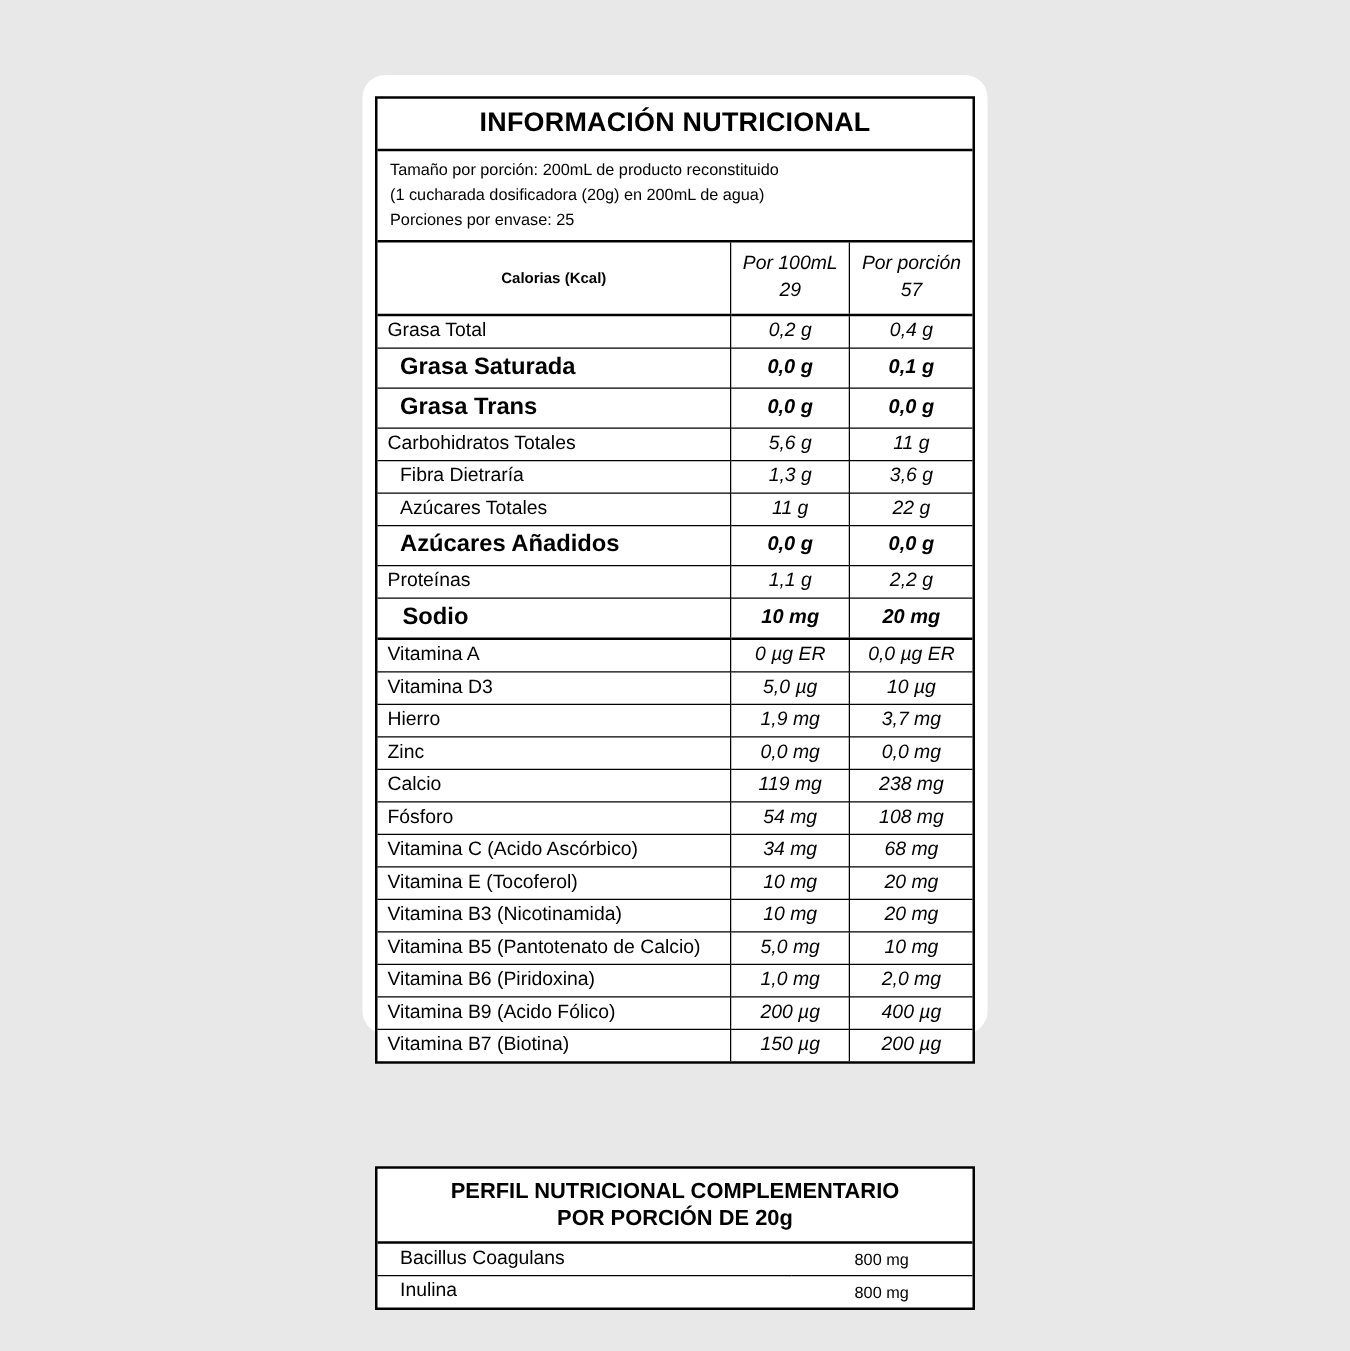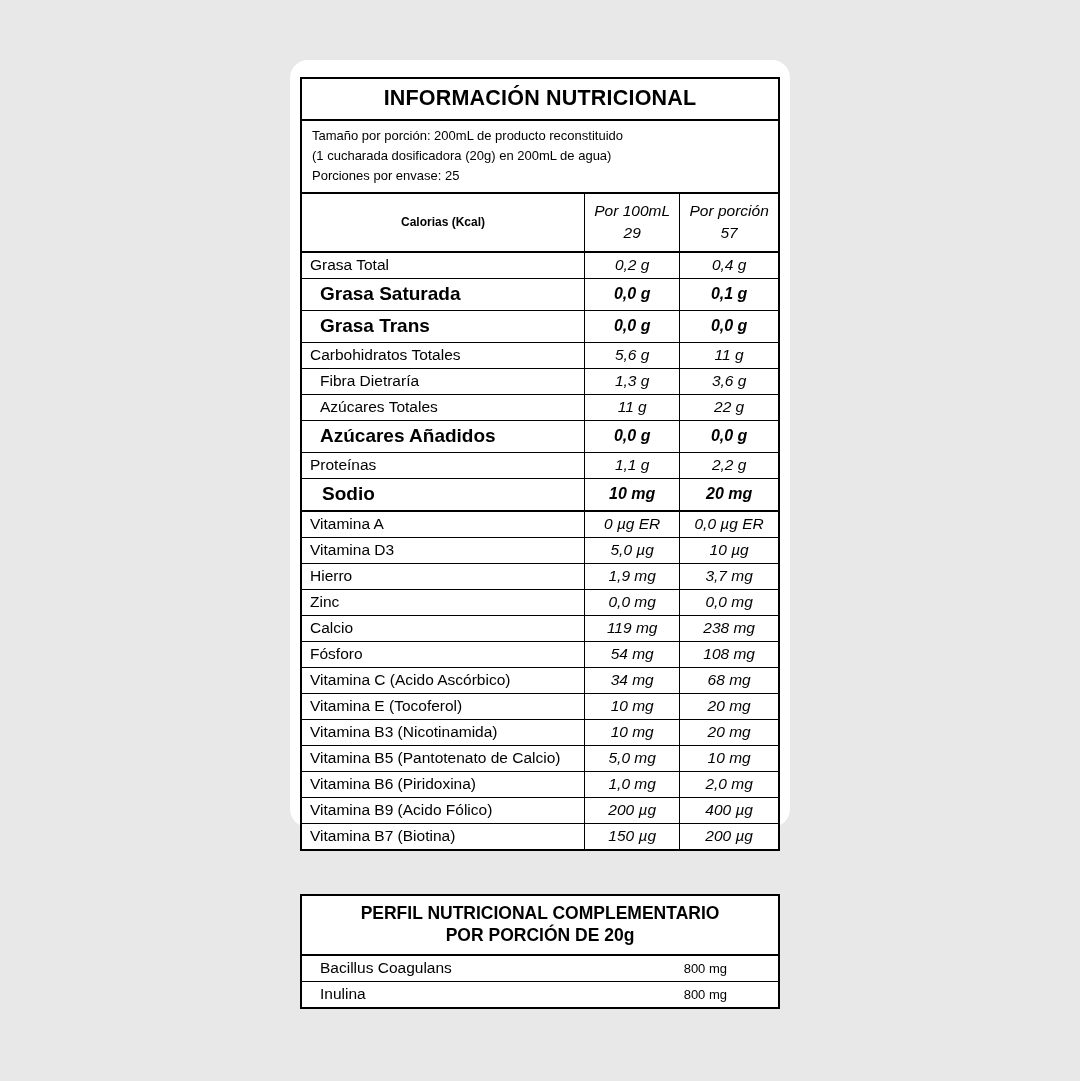--- a/index.html
+++ b/index.html
@@ -95,21 +95,21 @@
     padding-top: 4px;
     padding-bottom: 5px;
   }
   .bold-row td.val { font-size: 16px; }
   .bold-row td.name { padding-left: 20px; }
   .indent1 { padding-left: 18px !important; }
 
   .sodio-row td { border-bottom: 2.5px solid #000; }
 
   
-  .panel-extra { top: 834px; }
+  .panel-extra { top: 873px; }
   .extra-title {
     text-align: center;
     font-size: 17.5px;
     font-weight: bold;
     line-height: 1.23;
     padding: 7px 8px 8px;
     border-bottom: 2.5px solid #000;
   }
   table.extra { width: 100%; table-layout: fixed; }
   col.e-name { width: 330px; }

